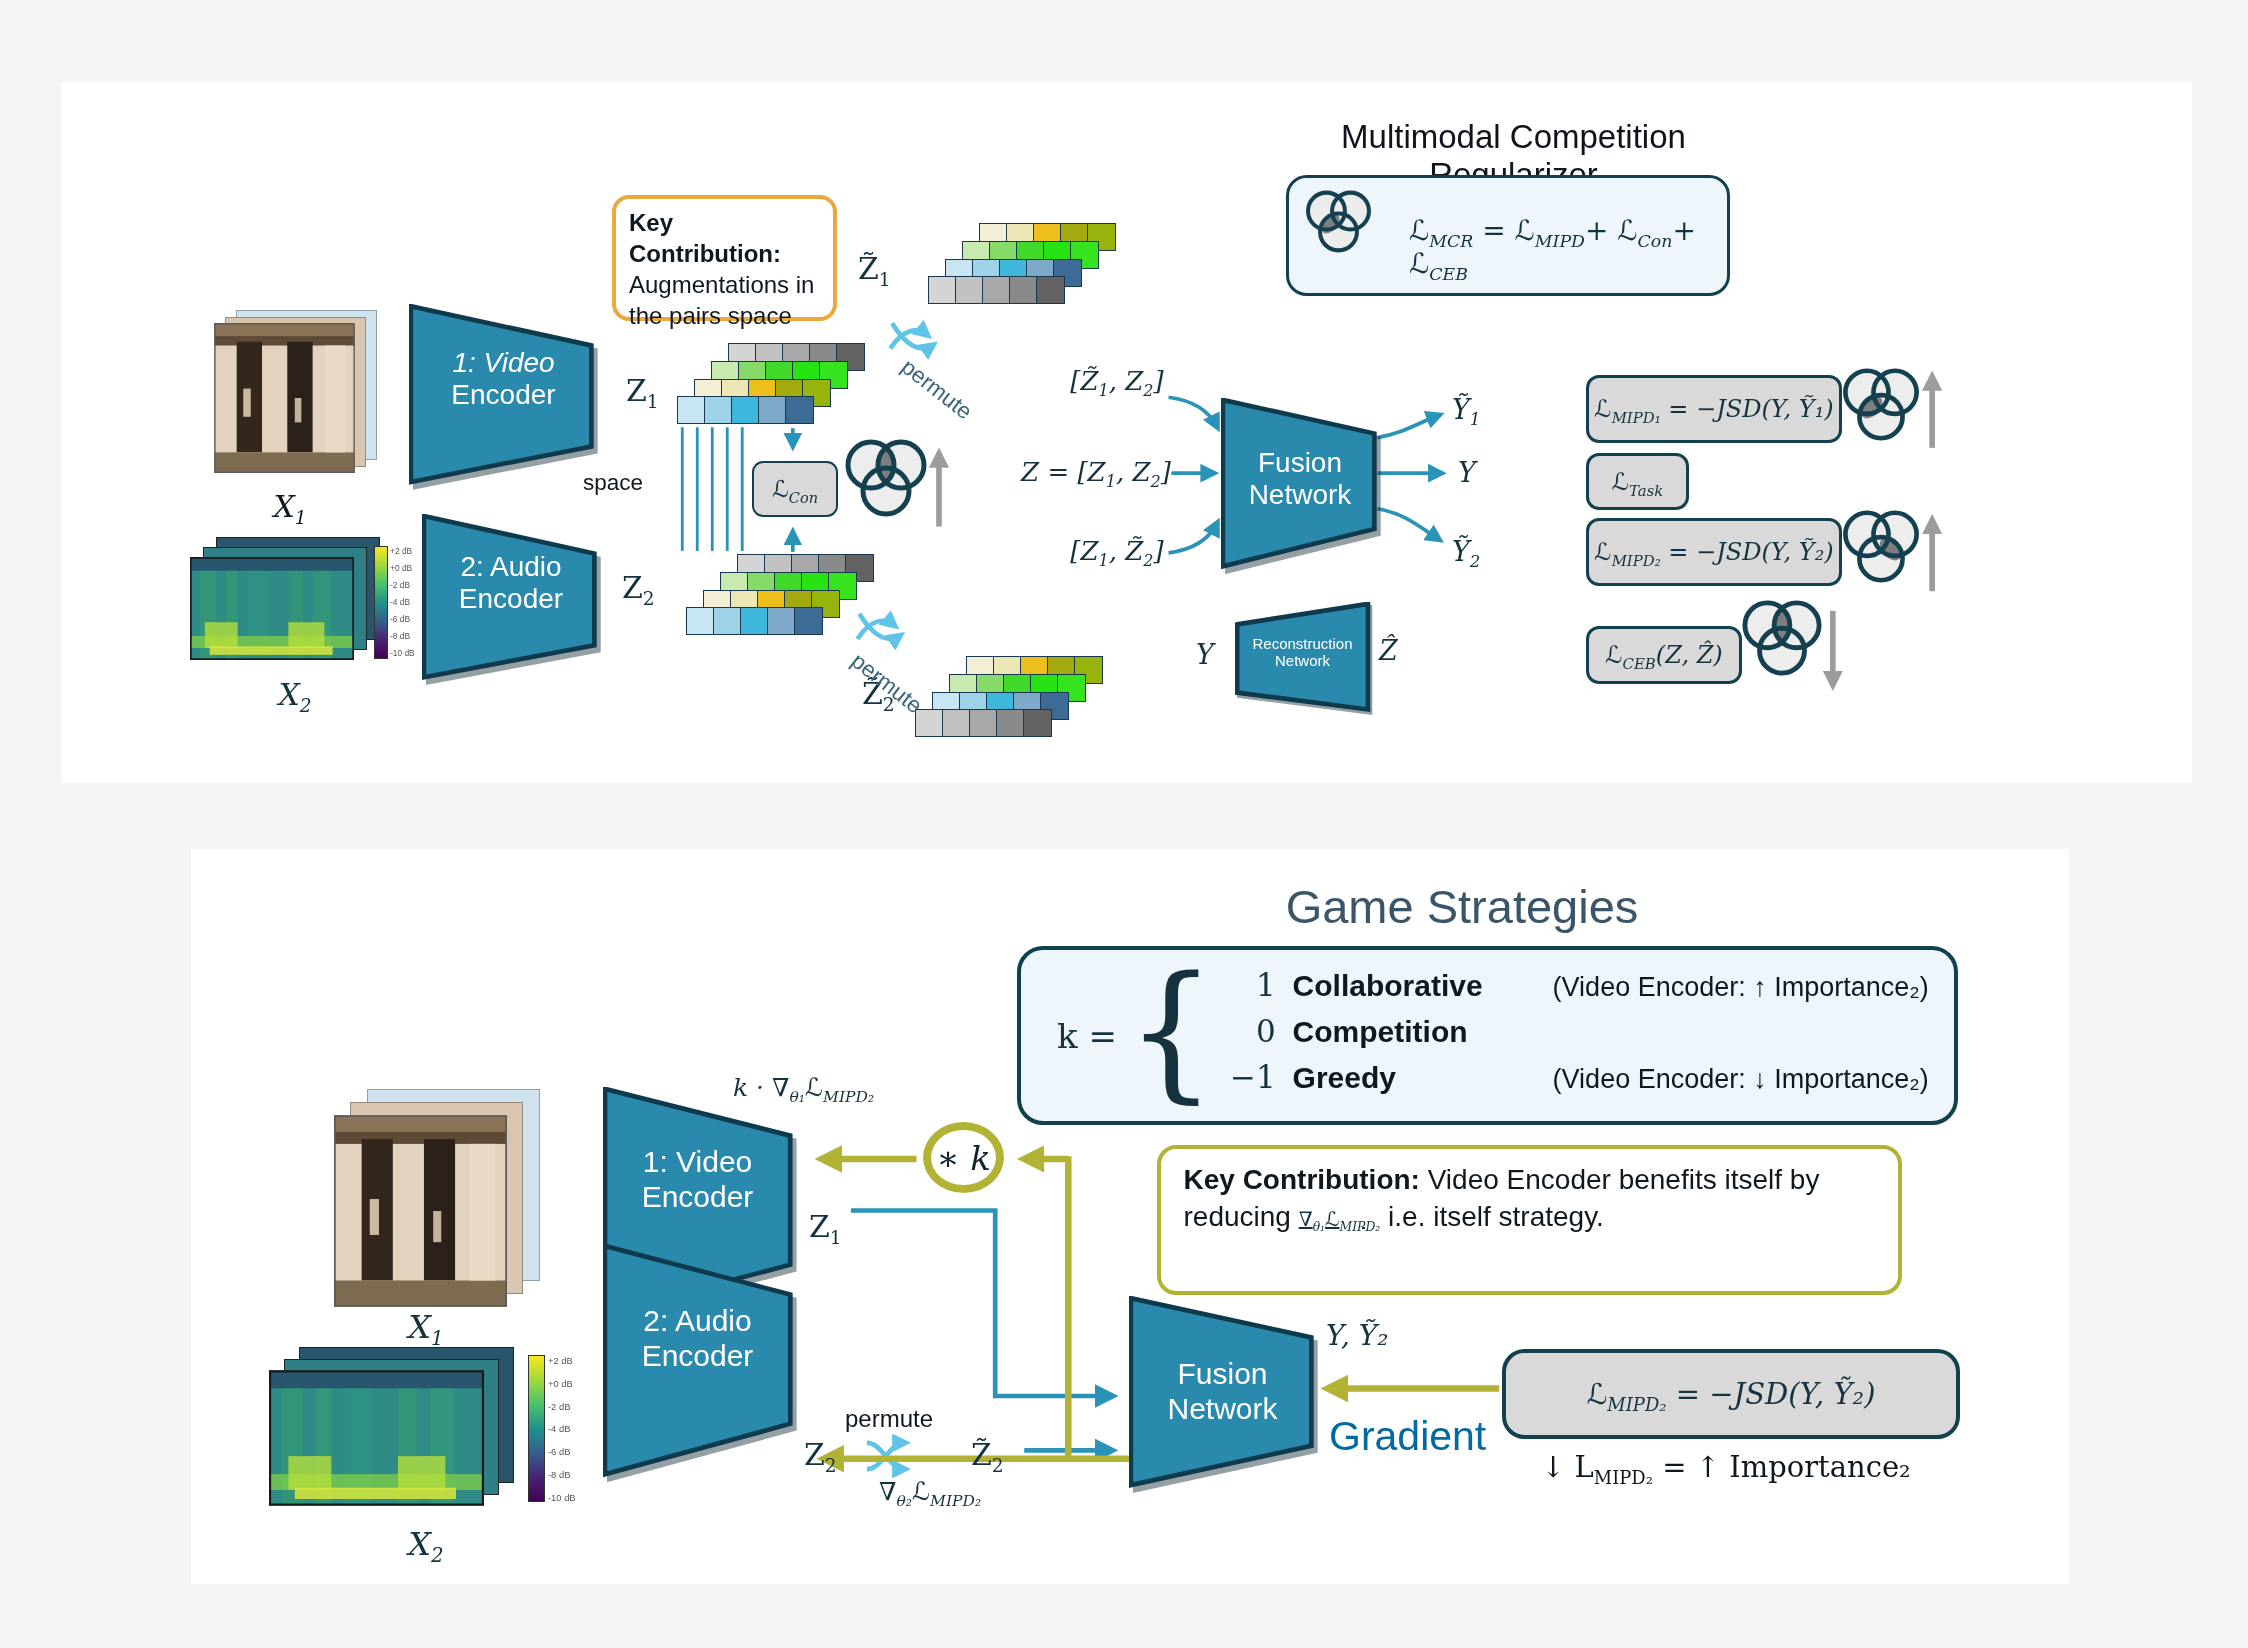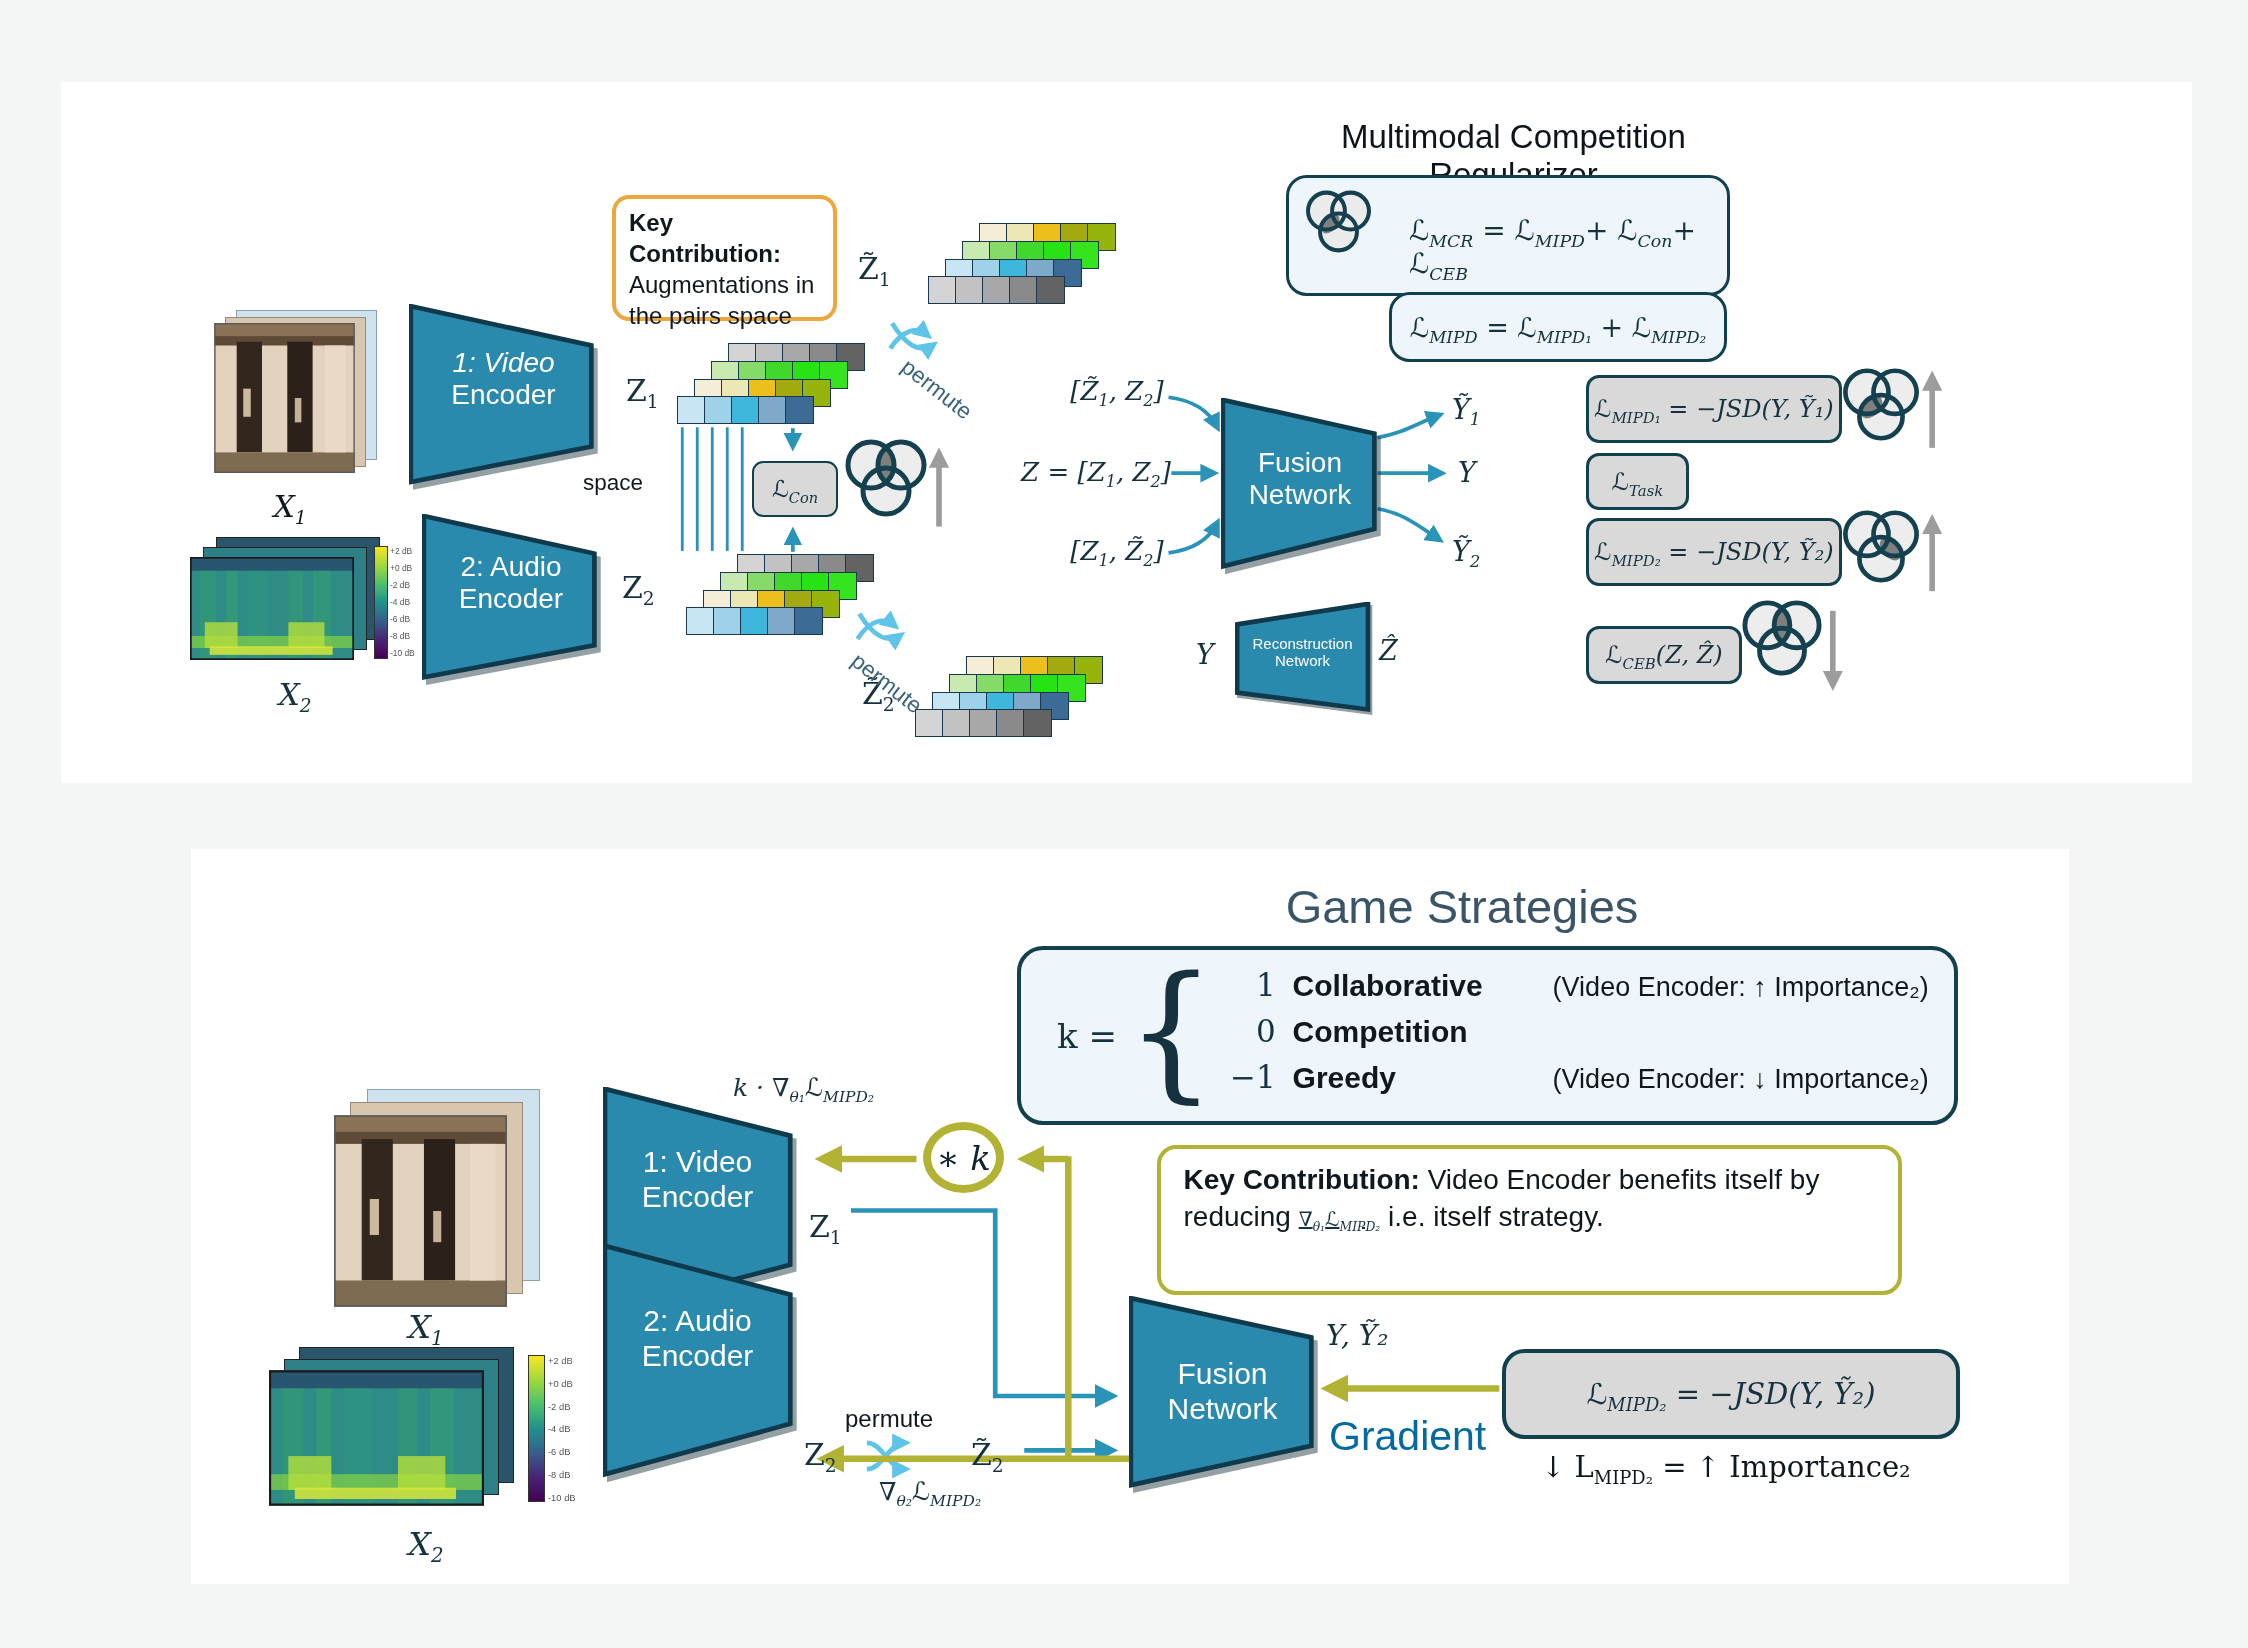--- a/index.html
+++ b/index.html
@@ -152,23 +152,20 @@
           <circle cx="63" cy="30" r="23" fill="#ebebeb" fill-opacity="0.9"></circle>
           <circle cx="48" cy="56" r="23" fill="#ebebeb" fill-opacity="0.9"></circle>
           <ellipse cx="38" cy="46" rx="8.5" ry="14" fill="#7f7f7f" transform="rotate(42 38 46)"></ellipse>
           <circle cx="33" cy="30" r="23" fill="none" stroke="#14404f" stroke-width="5"></circle>
           <circle cx="63" cy="30" r="23" fill="none" stroke="#14404f" stroke-width="5"></circle>
           <circle cx="48" cy="56" r="23" fill="none" stroke="#14404f" stroke-width="5"></circle>
         </svg></div>
     <span class="math" style="position:absolute;left:120px;top:36px;font-size:28px;">ℒ<sub>MCR</sub> = ℒ<sub>MIPD</sub>+ ℒ<sub>Con</sub>+ ℒ<sub>CEB</sub></span>
   </div>
 
-  <div class="bluebox" style="left:1389px;top:292px;width:332px;height:64px;">
-    <span class="math" style="font-size:27px;">ℒ<sub>MIPD</sub> = ℒ<sub>MIPD₁</sub> + ℒ<sub>MIPD₂</sub></span>
-  </div>
 
   <div class="greybox" style="left:1586px;top:375px;width:250px;height:62px;">
     <span class="math" style="font-size:24px;">ℒ<sub>MIPD₁</sub> = −JSD(Y, Ỹ₁)</span>
   </div>
   <div class="greybox" style="left:1586px;top:453px;width:97px;height:51px;">
     <span class="math" style="font-size:24px;">ℒ<sub>Task</sub></span>
   </div>
   <div class="greybox" style="left:1586px;top:518px;width:250px;height:62px;">
     <span class="math" style="font-size:24px;">ℒ<sub>MIPD₂</sub> = −JSD(Y, Ỹ₂)</span>
   </div>
@@ -385,21 +382,21 @@
       </div>
     </div>
 
   <div class="abs" style="left:912px;top:354px;font-size:22.5px;color:#3a6679;transform:rotate(38deg);transform-origin:left top;">permute</div>
   <div class="abs" style="left:862px;top:648px;font-size:22.5px;color:#3a6679;transform:rotate(38deg);transform-origin:left top;">permute</div>
 
   <div class="greybox" style="left:752px;top:461px;width:82px;height:52px;border-width:2.8px;border-radius:11.2px;">
     <span class="math" style="font-size:23.4px;">ℒ<sub>Con</sub></span>
   </div>
 
-  <div class="abs math" style="left:1063px;top:376px;width:108px;font-size:26px;text-align:center;">[Z̃<sub>1</sub>, Z<sub>2</sub>]</div>
+  <div class="abs math" style="left:1063px;top:366px;width:108px;font-size:26px;text-align:center;">[Z̃<sub>1</sub>, Z<sub>2</sub>]</div>
   <div class="abs math" style="left:1021px;top:457px;width:150px;font-size:26px;text-align:center;">Z = [Z<sub>1</sub>, Z<sub>2</sub>]</div>
   <div class="abs math" style="left:1063px;top:536px;width:108px;font-size:26px;text-align:center;">[Z<sub>1</sub>, Z̃<sub>2</sub>]</div>
 
   <svg class="abs shadowed" style="left:1221px;top:398px;" width="159" height="173" viewBox="0 0 170 185">
     <polygon points="2,2 164,38 164,140 2,180" fill="#2a8aad" stroke="#0e3a4c" stroke-width="5"></polygon>
   </svg>
   <div class="trap-label" style="left:1225px;top:447px;width:150px;font-size:28px;">
     <div>Fusion</div>
     <div>Network</div>
   </div>

